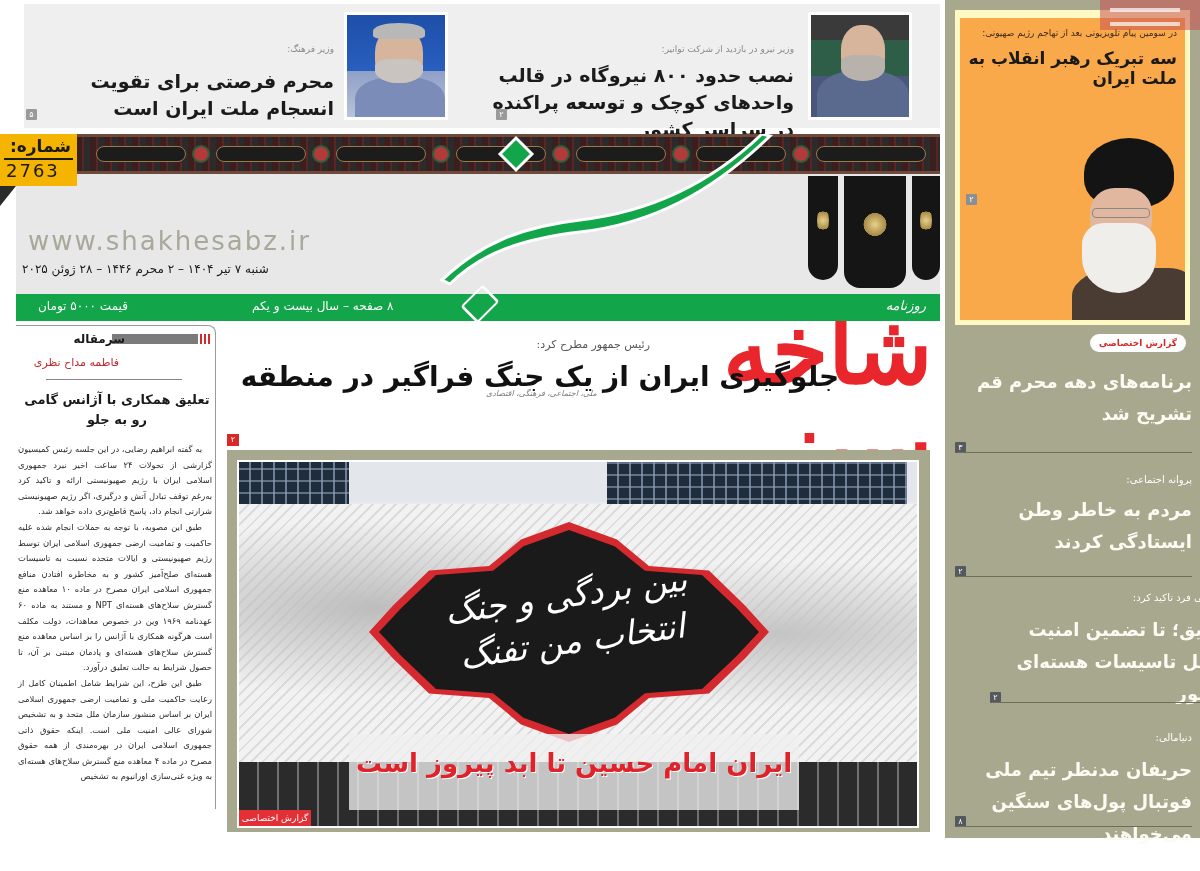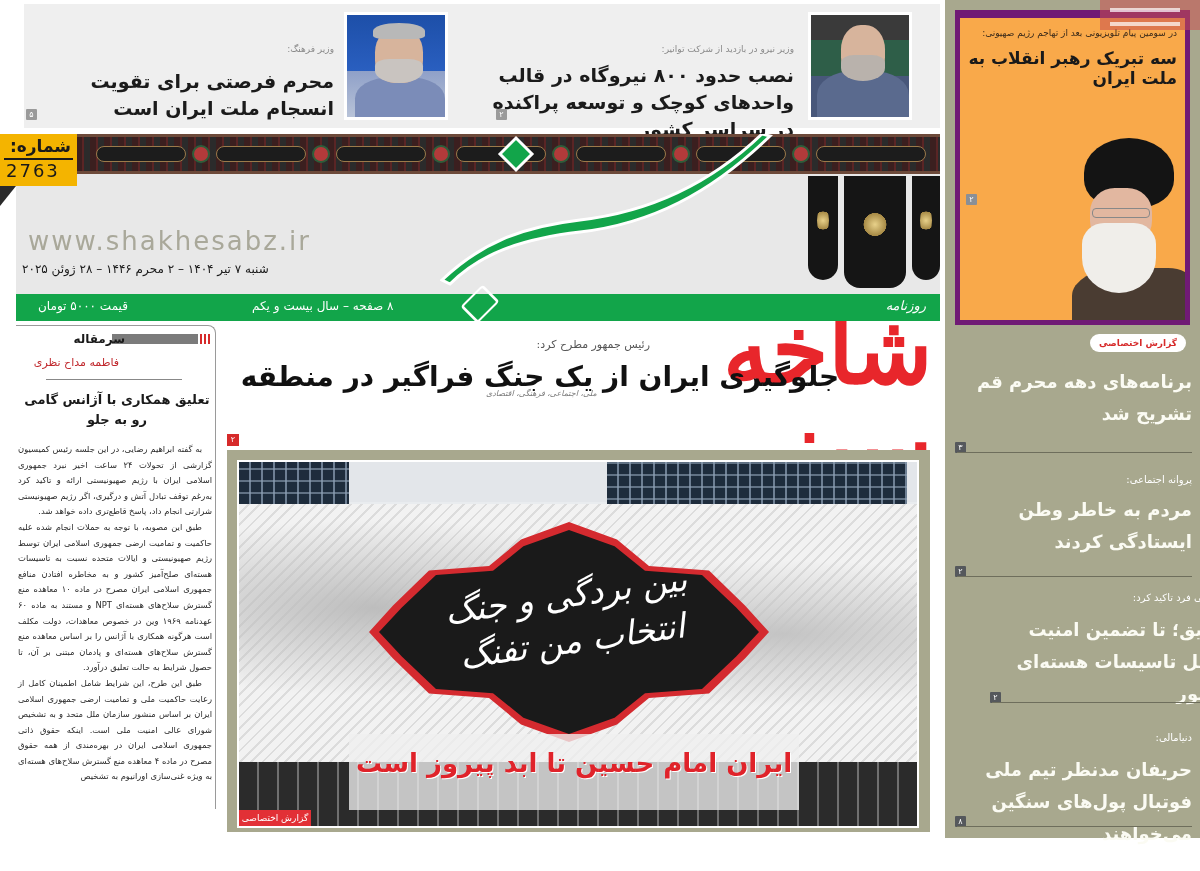--- a/index.html
+++ b/index.html
@@ -46,21 +46,21 @@
   .banner::after { content: ""; position: absolute; left: 30%; right: 30%; top: 30%; height: 26%; border-radius: 50%; background: radial-gradient(circle,#e8d18a 0%, #a68945 60%, transparent 62%); }
 
   .green-bar { position: absolute; left: 16px; top: 294px; width: 924px; height: 27px; background: #12a54a; }
   .green-bar .price { position: absolute; left: 22px; top: 5px; font-size: 12px; color: #fff; direction: rtl; }
   .green-bar .pages { position: absolute; left: 236px; top: 5px; font-size: 12px; color: #fff; direction: rtl; }
   .green-bar .daily { position: absolute; right: 14px; top: 4px; font-size: 13px; color: #fff; font-style: italic; direction: rtl; }
   .diamond { position: absolute; left: 468px; top: 292px; width: 24px; height: 24px; border: 2px solid #fff; transform: rotate(45deg) scaleY(1.3); border-radius: 3px; }
 
   
   .right-col { position: absolute; left: 945px; top: 0; width: 255px; height: 838px; background: #a8a88e; }
-  .right-col .feature { position: absolute; left: 10px; top: 10px; width: 235px; height: 315px; background: #701a75; }
+  .right-col .feature { position: absolute; left: 10px; top: 10px; width: 235px; height: 315px; background: #fef9c3; }
   .right-col .feature .orange { position: absolute; left: 5px; top: 8px; width: 225px; height: 302px; background: #f9a94a; overflow: hidden; }
   .feature .kicker { position: absolute; right: 8px; top: 10px; font-size: 9px; color: #3a2a1a; direction: rtl; }
   .feature .headline { position: absolute; right: 8px; top: 30px; font-size: 17px; font-weight: bold; color: #1a1a1a; direction: rtl; }
   .feature .page-no { left: 6px; top: 176px; background: #8a8f96; }
   .leader .turban { position: absolute; left: 124px; top: 120px; width: 90px; height: 70px; background: #141414; border-radius: 50% 50% 40% 40%; }
   .leader .face2 { position: absolute; left: 130px; top: 170px; width: 62px; height: 60px; background: #e2b7a0; border-radius: 40% 40% 45% 45%; }
   .leader .beard2 { position: absolute; left: 122px; top: 205px; width: 74px; height: 70px; background: #f0eeea; border-radius: 30% 30% 50% 50%; }
   .leader .robe { position: absolute; left: 112px; top: 250px; width: 120px; height: 70px; background: #4a3c32; border-radius: 40% 20% 0 0; }
   .glasses { position: absolute; left: 132px; top: 190px; width: 58px; height: 10px; border: 1px solid #888; border-radius: 4px; }
 

